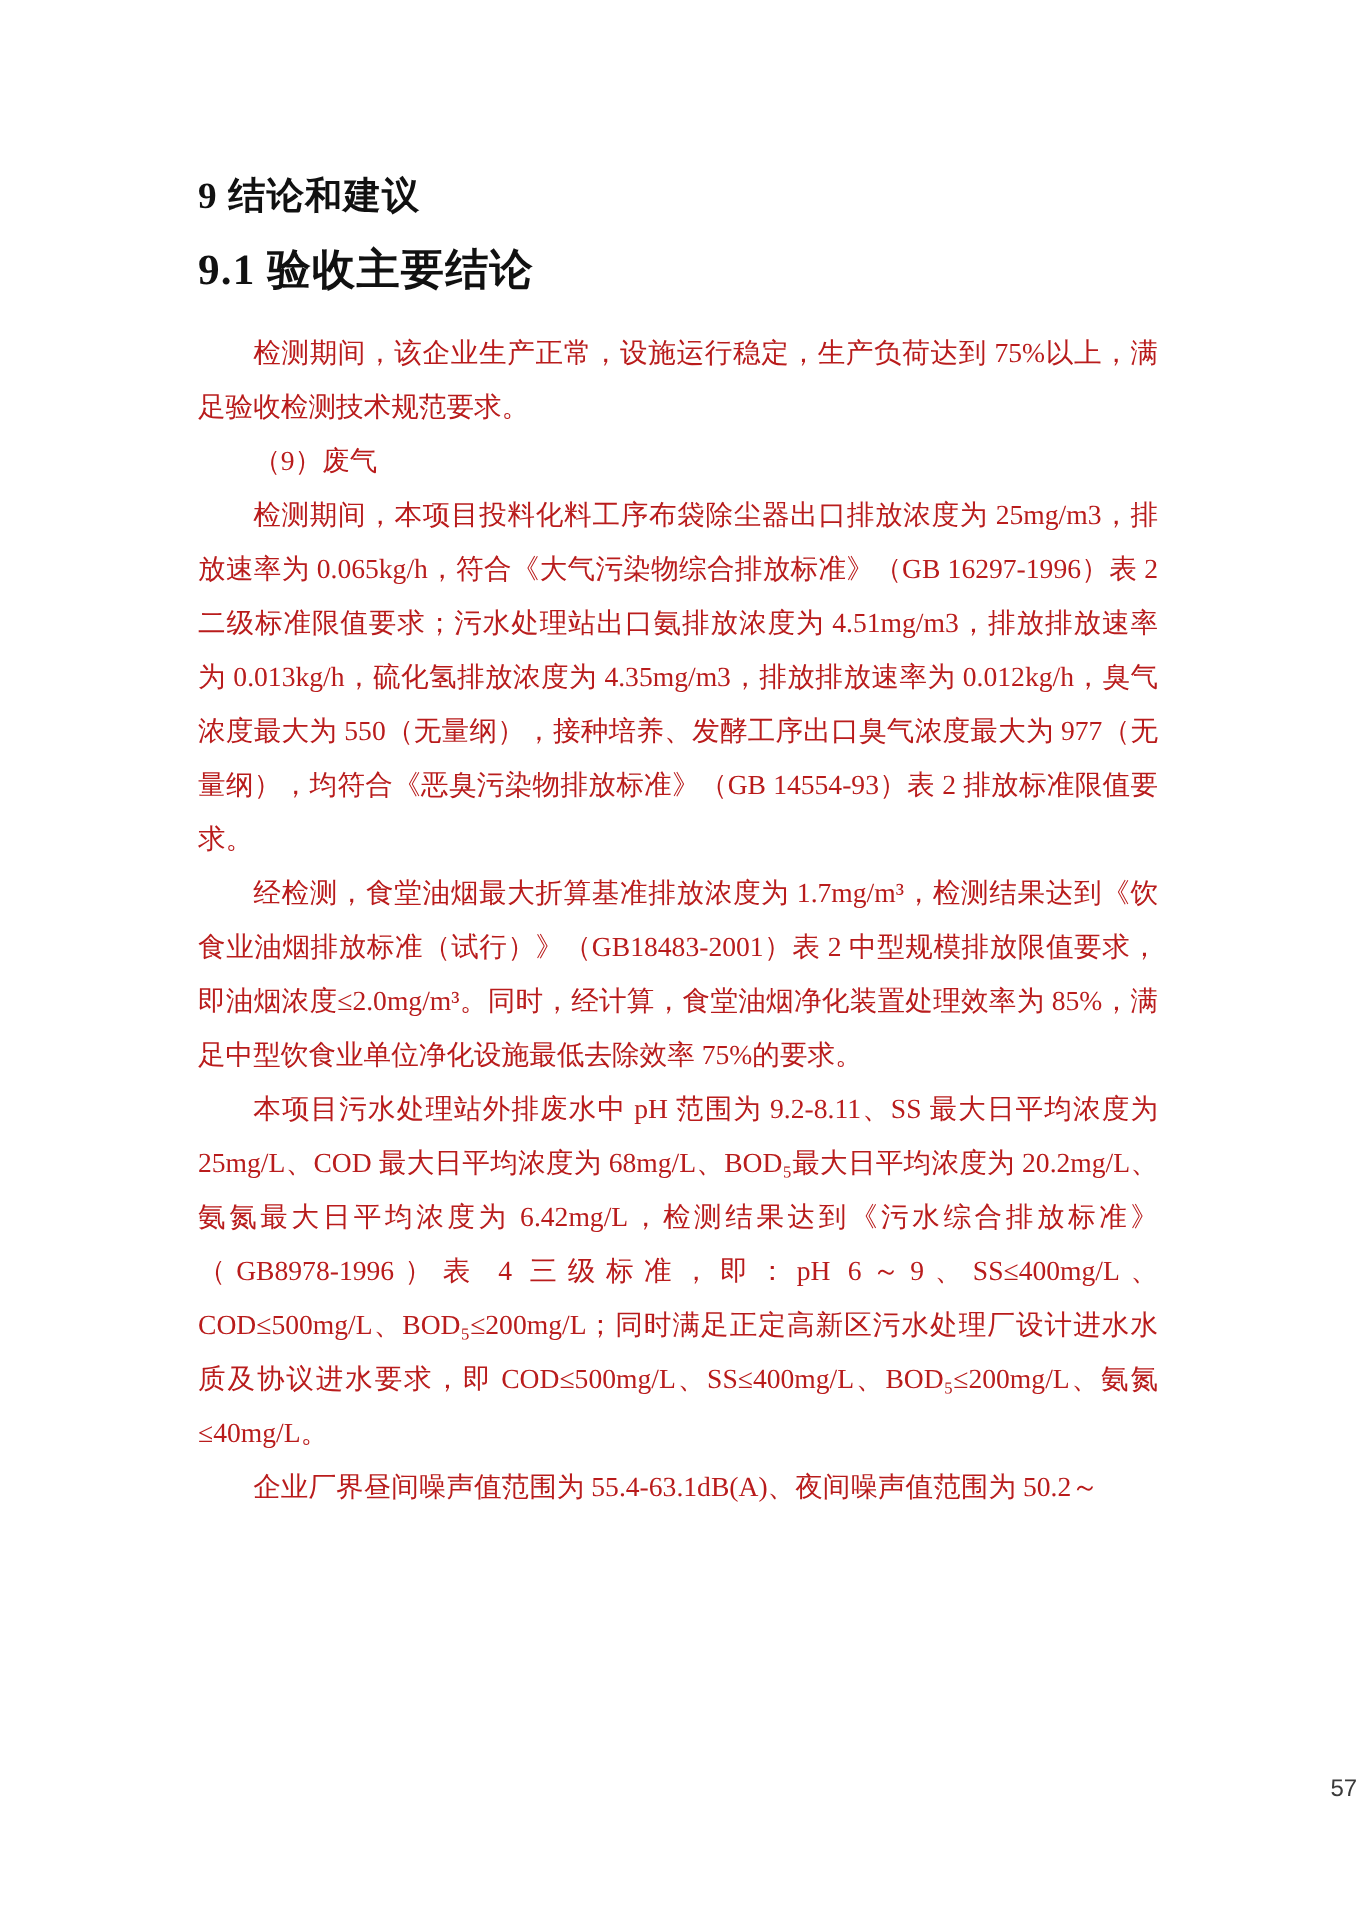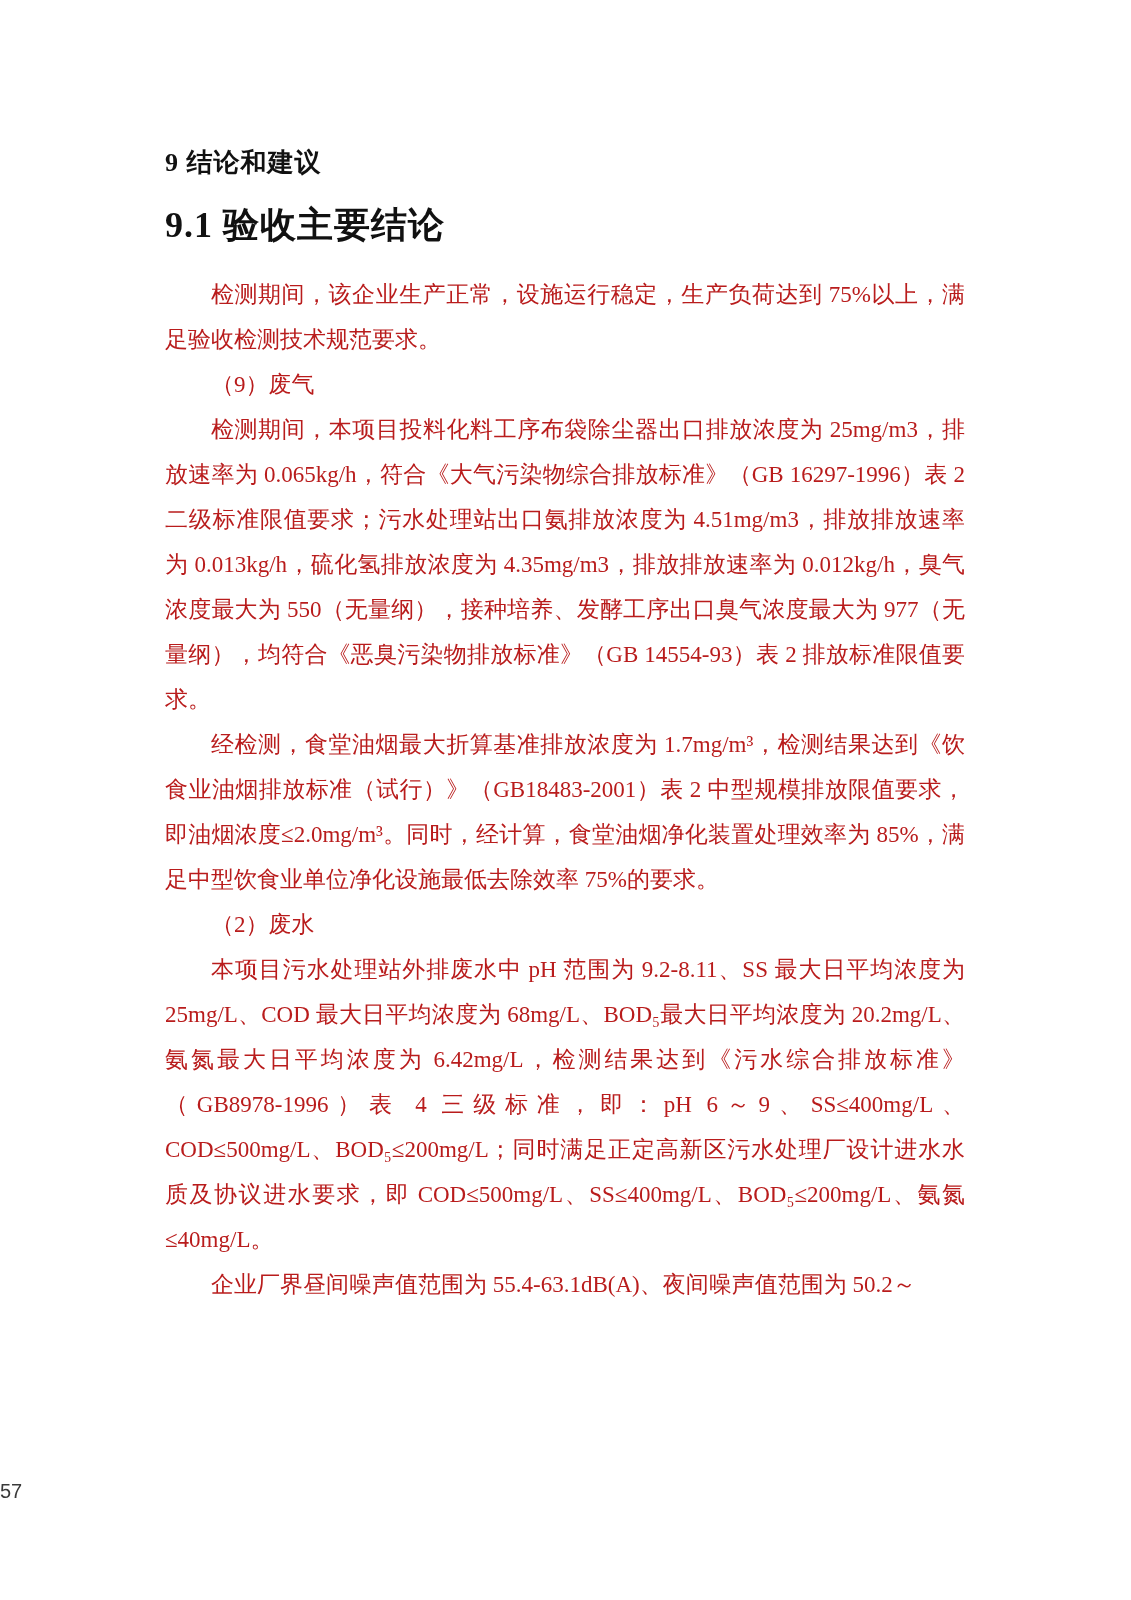--- a/index.html
+++ b/index.html
@@ -17,21 +17,21 @@
     font-family: "Liberation Serif", "DejaVu Serif", serif;
     overflow: hidden;
   }
   .content {
     position: absolute;
     left: 165px;
     top: 146px;
     width: 800px;
   }
   .heading-chapter {
-    font-size: 26px;
+    font-size: 31px;
     font-weight: 700;
     line-height: 34px;
     margin: 0 0 28px 0;
     letter-spacing: 1px;
     color: #111111;
   }
   .heading-section {
     font-size: 36px;
     font-weight: 700;
     line-height: 34px;
@@ -46,21 +46,21 @@
     text-align: justify;
     text-indent: 2em;
     color: #b91c1c;
     word-break: break-word;
   }
   .page-number {
     position: absolute;
     top: 1480px;
     left: 0;
     width: 100%;
-    text-align: left;
+    text-align: right;
     font-family: "Liberation Sans", "DejaVu Sans", sans-serif;
     font-size: 20px;
     color: #3a3a3a;
   }
 </style>
 </head>
 <body>
 
 <div class="page">
   <div class="content">
@@ -69,21 +69,20 @@
 
     <p>检测期间，该企业生产正常，设施运行稳定，生产负荷达到 75%以上，满足验收检测技术规范要求。</p>
 
     <p>（9）废气</p>
 
     <p>检测期间，本项目投料化料工序布袋除尘器出口排放浓度为 25mg/m3，排放速率为 0.065kg/h，符合《大气污染物综合排放标准》（GB 16297-1996）表 2 二级标准限值要求；污水处理站出口氨排放浓度为 4.51mg/m3，排放排放速率为 0.013kg/h，硫化氢排放浓度为 4.35mg/m3，排放排放速率为 0.012kg/h，臭气浓度最大为 550（无量纲），接种培养、发酵工序出口臭气浓度最大为 977（无量纲），均符合《恶臭污染物排放标准》（GB 14554-93）表 2 排放标准限值要求。</p>
 
     <p>经检测，食堂油烟最大折算基准排放浓度为 1.7mg/m³，检测结果达到《饮食业油烟排放标准（试行）》（GB18483-2001）表 2 中型规模排放限值要求，即油烟浓度≤2.0mg/m³。同时，经计算，食堂油烟净化装置处理效率为 85%，满足中型饮食业单位净化设施最低去除效率 75%的要求。</p>
 
 
-    <p>（2）废水</p>
 
     <p>本项目污水处理站外排废水中 pH 范围为 9.2-8.11、SS 最大日平均浓度为 25mg/L、COD 最大日平均浓度为 68mg/L、BOD₅最大日平均浓度为 20.2mg/L、氨氮最大日平均浓度为 6.42mg/L，检测结果达到《污水综合排放标准》（GB8978-1996）表 4 三级标准，即：pH 6～9、SS≤400mg/L、COD≤500mg/L、BOD₅≤200mg/L；同时满足正定高新区污水处理厂设计进水水质及协议进水要求，即 COD≤500mg/L、SS≤400mg/L、BOD₅≤200mg/L、氨氮≤40mg/L。</p>
 
 
     <p>企业厂界昼间噪声值范围为 55.4-63.1dB(A)、夜间噪声值范围为 50.2～</p>
   </div>
 
   <div class="page-number">57</div>
 </div>
 

